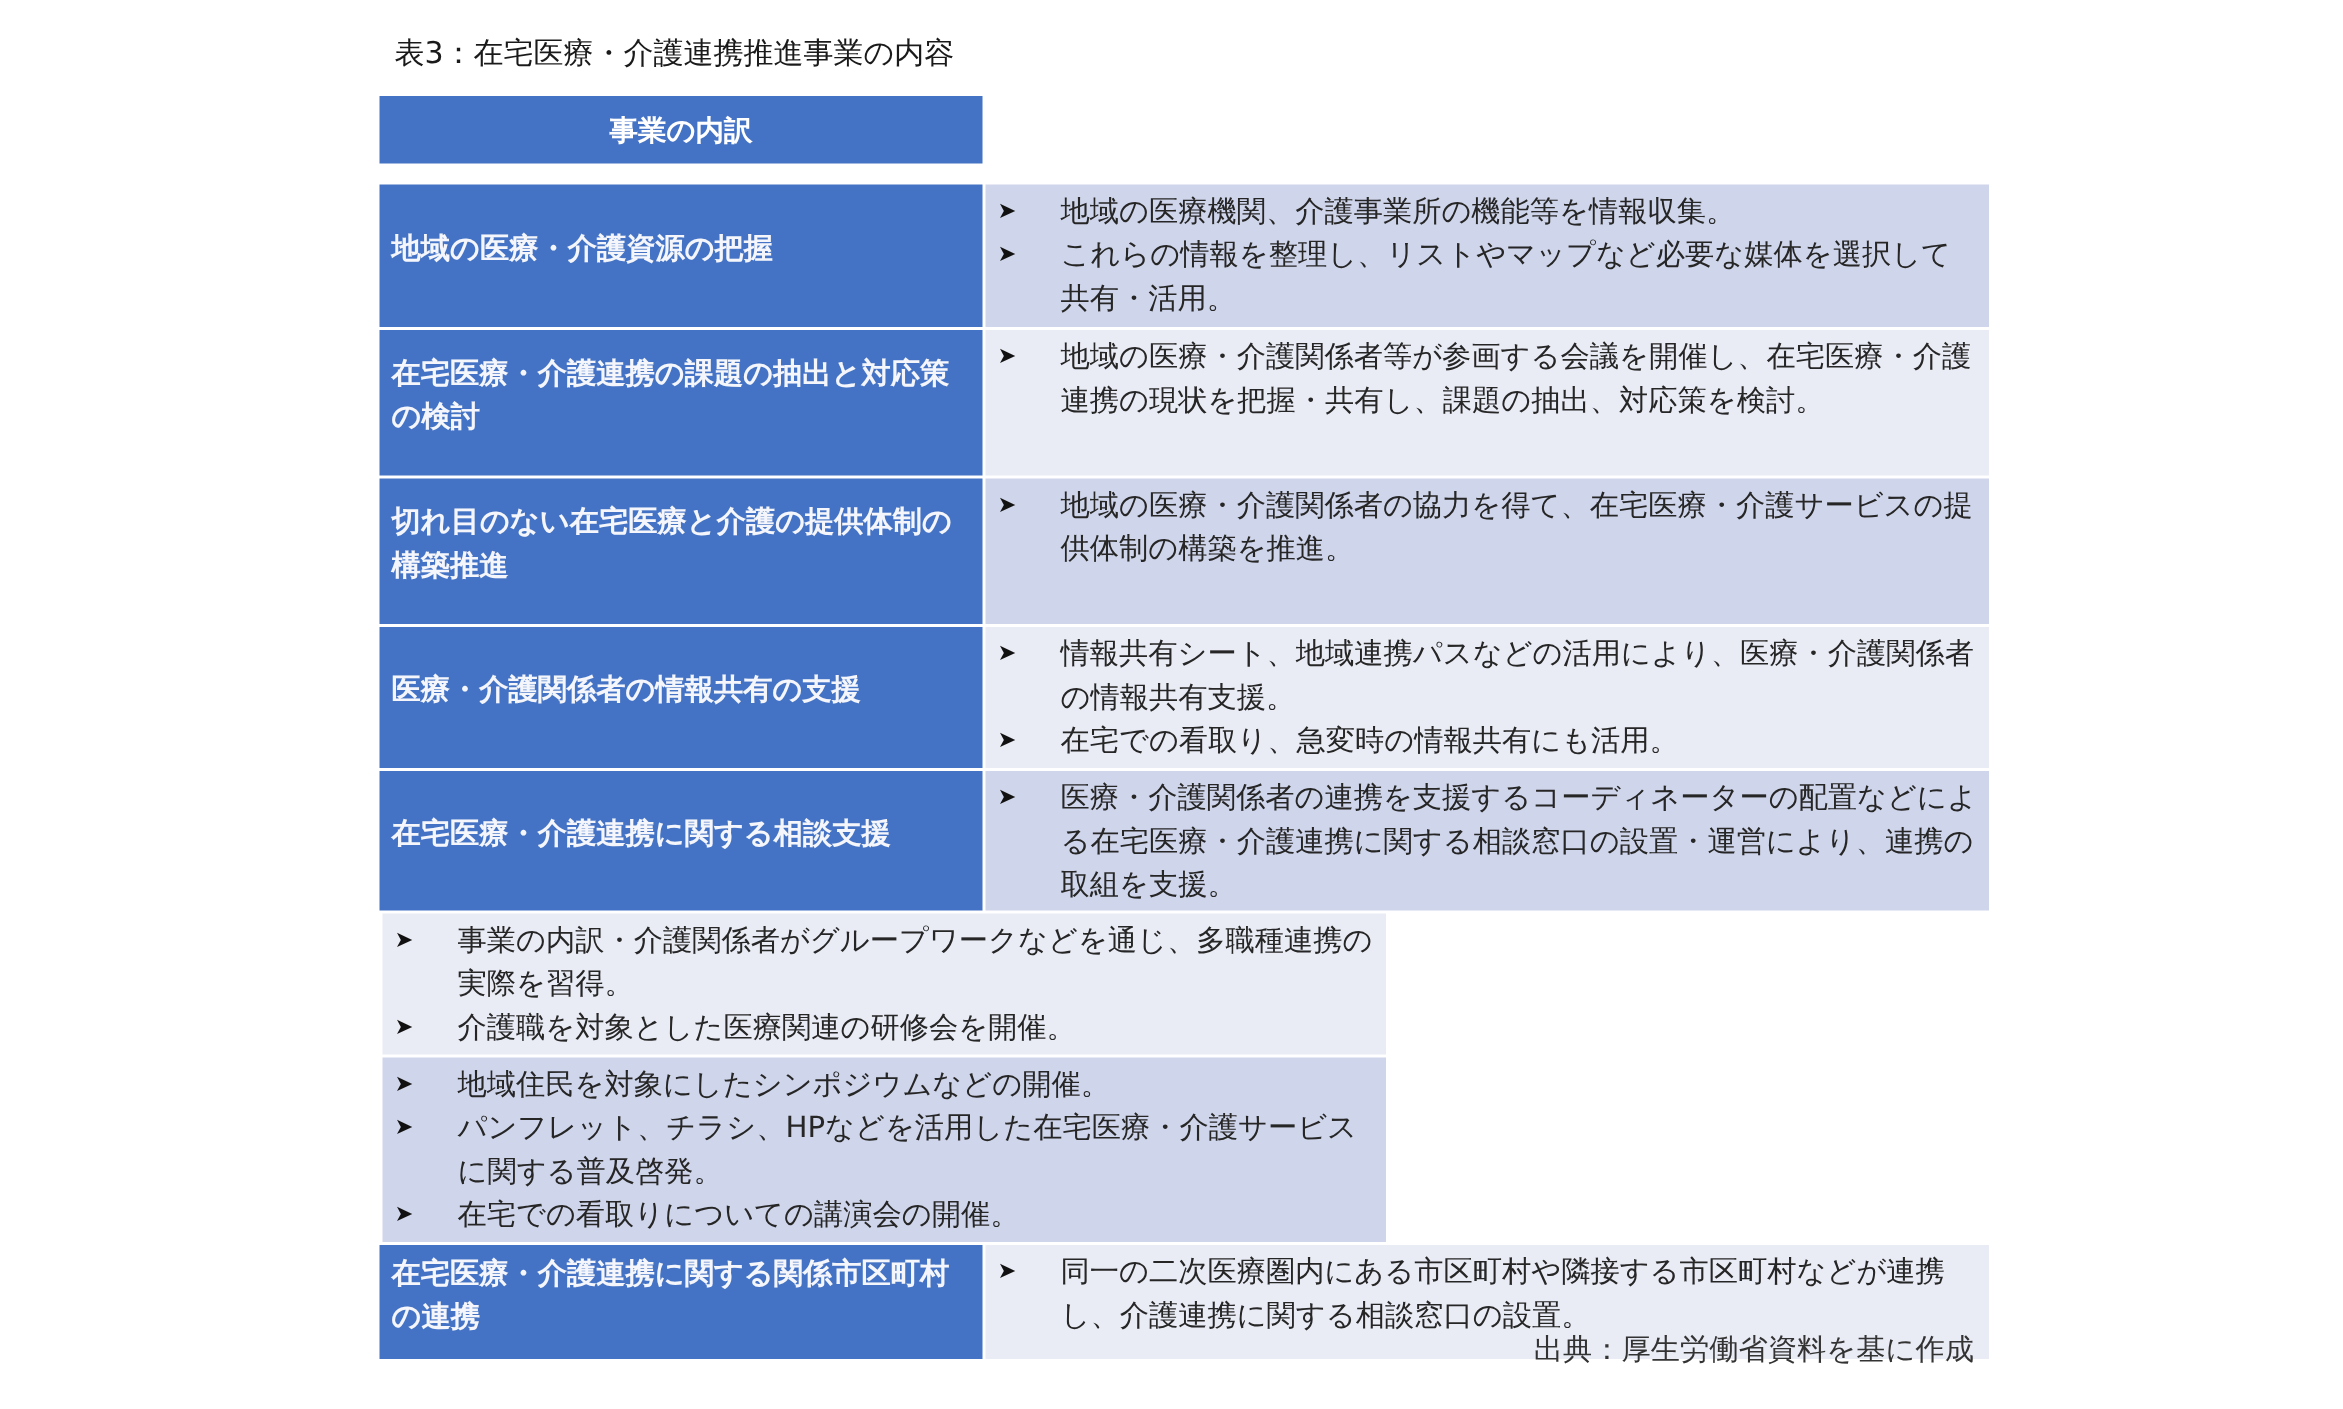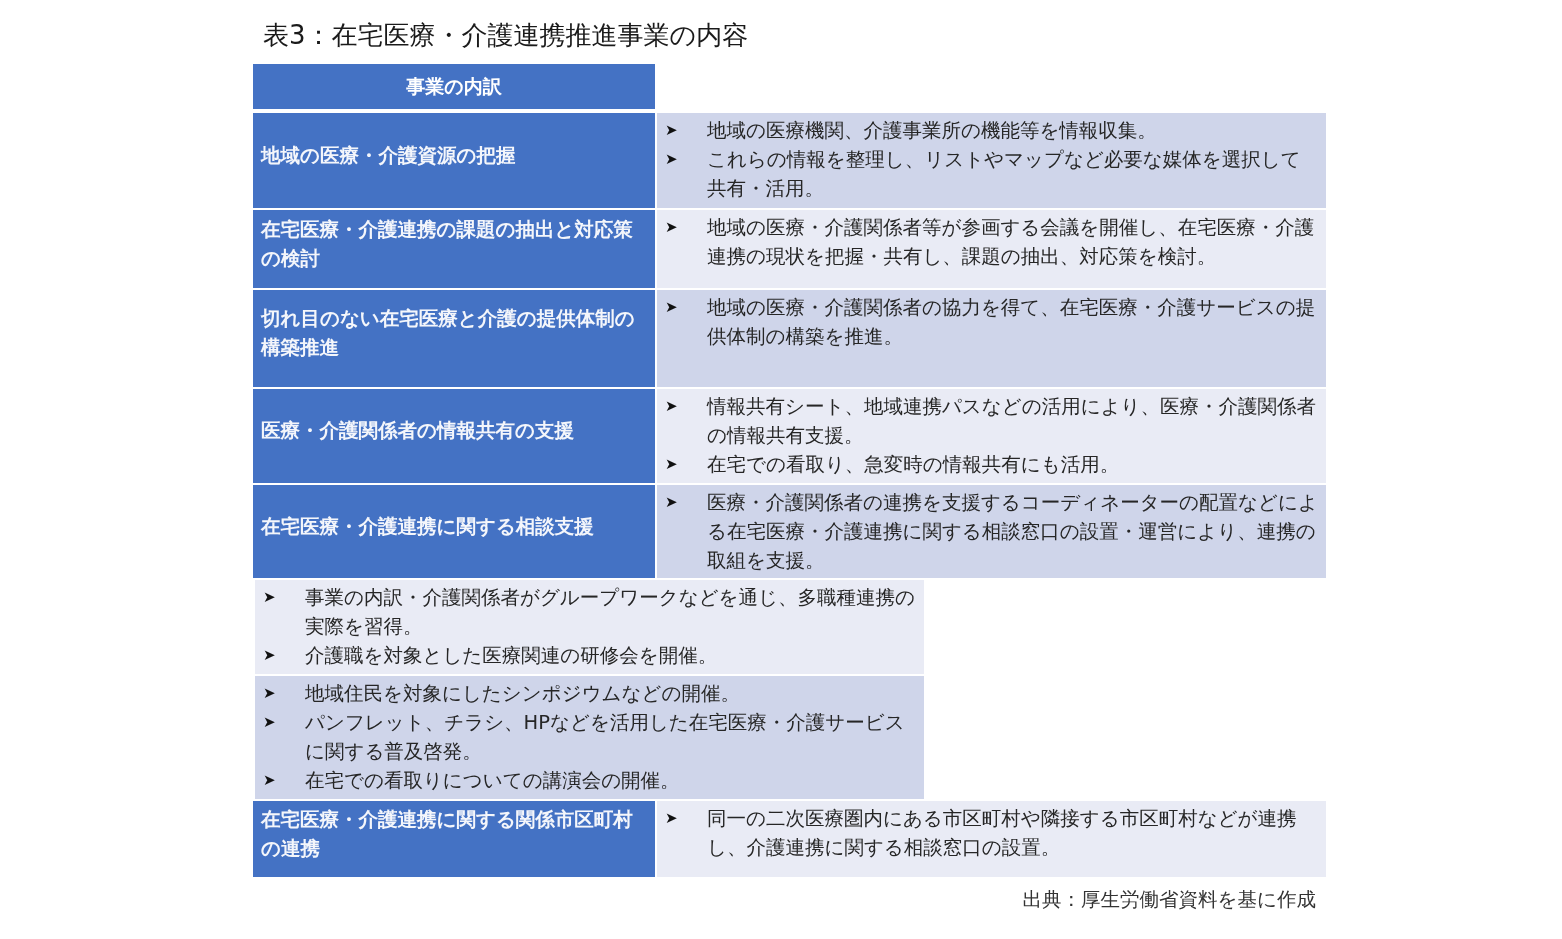--- a/index.html
+++ b/index.html
@@ -12,35 +12,35 @@
       height: 939px;
       position: relative;
       overflow: hidden;
       font-family: "DejaVu Sans", "Liberation Sans", sans-serif;
       color: #222222;
     }
     .title {
       position: absolute;
       left: 263px;
       top: 18px;
-      font-size: 26px;
+      font-size: 20px;
       line-height: 34px;
       color: #1a1a1a;
       letter-spacing: 0px;
     }
     .tbl {
       position: absolute;
       left: 253px;
       top: 64px;
       width: 1073px;
     }
     .hdr {
       display: flex;
       height: 45px;
-      margin-bottom: 4px;
+      margin-bottom: 14px;
     }
     .hdr .hcell {
       background: #4472c4;
       color: #ffffff;
       font-weight: bold;
       font-size: 19px;
       display: flex;
       align-items: center;
       justify-content: center;
     }
@@ -110,21 +110,21 @@
         <span class="arrow">➤</span>
         <span class="btext">地域の医療機関、介護事業所の機能等を情報収集。</span>
       </div>
       <div class="bullet">
         <span class="arrow">➤</span>
         <span class="btext">これらの情報を整理し、リストやマップなど必要な媒体を選択して共有・活用。</span>
       </div>
     </div>
   </div>
 
-  <div class="row even" style="height:78px">
+  <div class="row even" style="height:97px">
     <div class="left col1">在宅医療・介護連携の課題の抽出と対応策の検討</div>
     <div class="right col2">
       <div class="bullet">
         <span class="arrow">➤</span>
         <span class="btext">地域の医療・介護関係者等が参画する会議を開催し、在宅医療・介護連携の現状を把握・共有し、課題の抽出、対応策を検討。</span>
       </div>
     </div>
   </div>
 
   <div class="row odd" style="height:97px">

